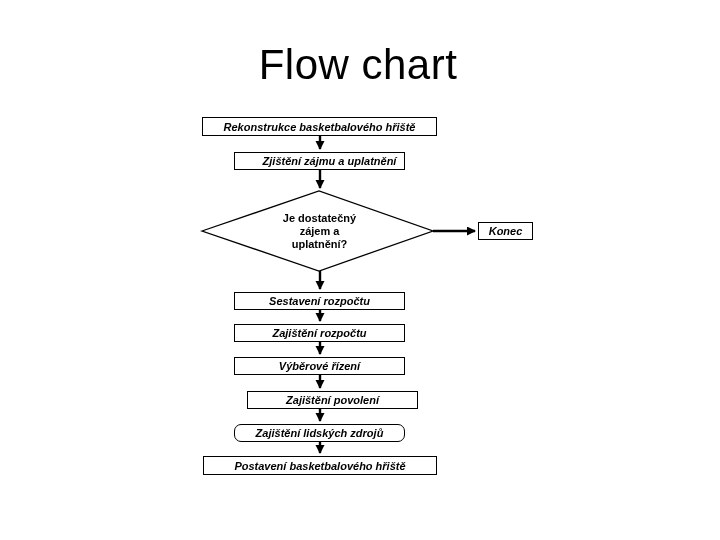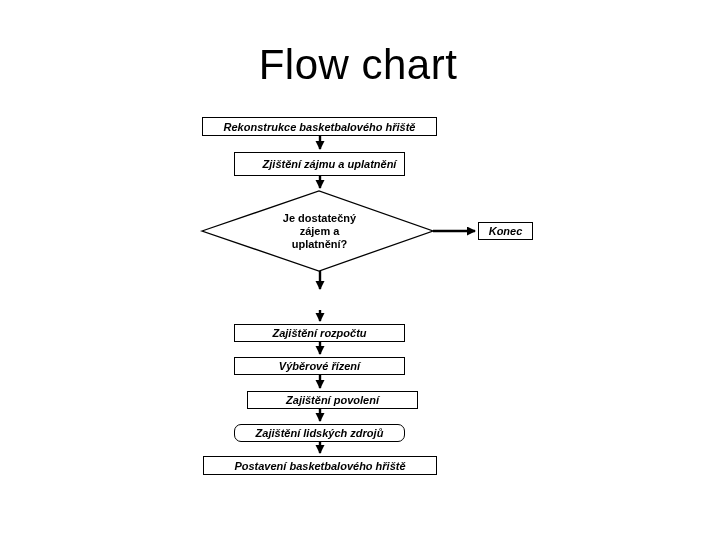--- a/index.html
+++ b/index.html
@@ -82,34 +82,37 @@
     <line x1="320" y1="342" x2="320" y2="354" stroke="#000000" stroke-width="2.4" marker-end="url(#ah)"></line>
     <line x1="320" y1="375" x2="320" y2="388" stroke="#000000" stroke-width="2.4" marker-end="url(#ah)"></line>
     <line x1="320" y1="409" x2="320" y2="421" stroke="#000000" stroke-width="2.4" marker-end="url(#ah)"></line>
     <line x1="320" y1="442" x2="320" y2="453" stroke="#000000" stroke-width="2.4" marker-end="url(#ah)"></line>
   </svg>
 
   <div class="node" style="left:202px; top:117px; width:235px; height:19px;">
     <span>Rekonstrukce basketbalového hřiště</span>
   </div>
 
-  <div class="node" style="left:234px; top:152px; width:171px; height:24px;padding-left:20px;">
+  <div class="node" style="left:234px; top:152px; width:171px; height:18px;padding-left:20px;">
     <span>Zjištění zájmu a uplatnění</span>
   </div>
 
   <div class="diamond-label">
     <span>Je dostatečný</span>
     <span>zájem a</span>
     <span>uplatnění?</span>
   </div>
 
   <div class="node" style="left:478px; top:222px; width:55px; height:18px;">
     <span>Konec</span>
   </div>
 
+  <div class="node" style="left:234px; top:292px; width:171px; height:18px;">
+    <span>Sestavení rozpočtu</span>
+  </div>
 
   <div class="node" style="left:234px; top:324px; width:171px; height:18px;">
     <span>Zajištění rozpočtu</span>
   </div>
 
   <div class="node" style="left:234px; top:357px; width:171px; height:18px;">
     <span>Výběrové řízení</span>
   </div>
 
   <div class="node" style="left:234px; top:391px; width:171px; height:18px;margin-left:13px;">

